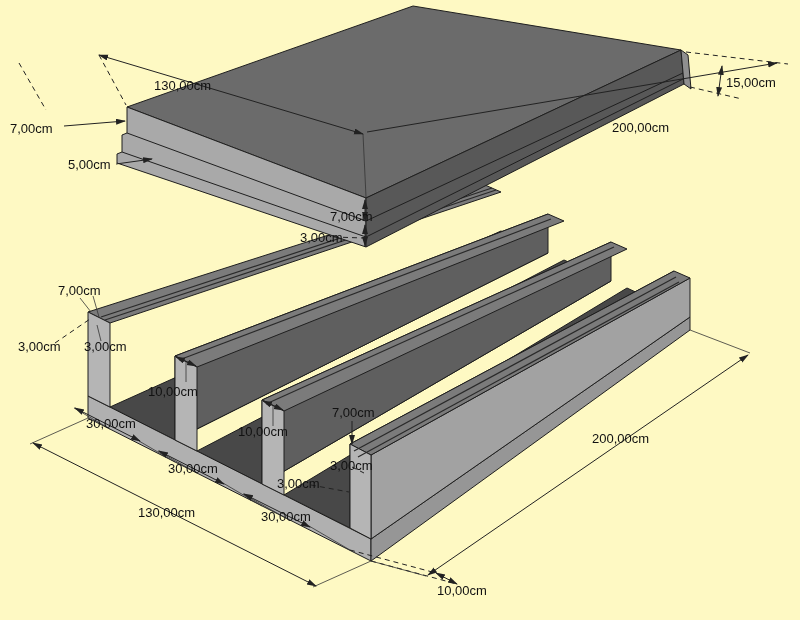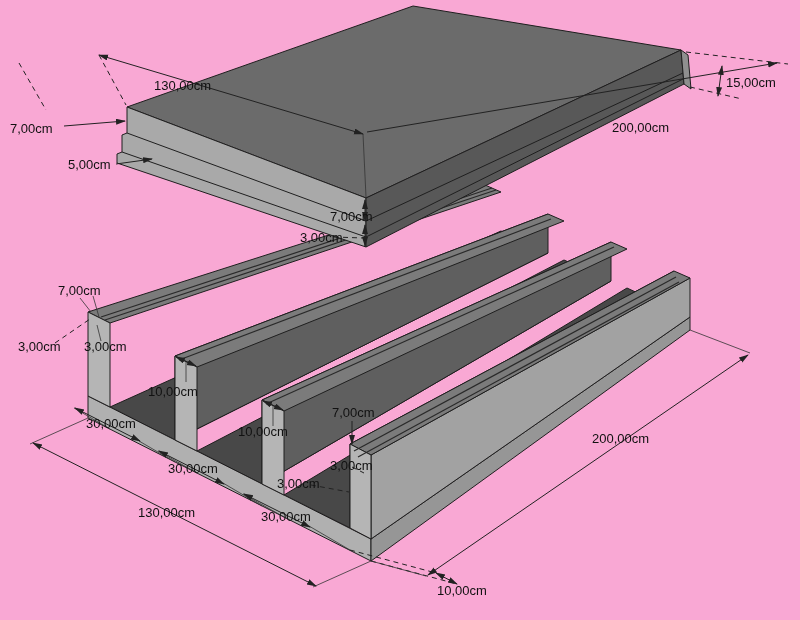--- a/index.html
+++ b/index.html
@@ -1,16 +1,16 @@
 <!DOCTYPE html>
 <html><head>
 <meta charset="utf-8">
 <style>
   html,body{margin:0;padding:0;background:#ffffff;}
-  .stage{width:800px;height:620px;position:relative;background:#f9a8d4;overflow:hidden;}
+  .stage{width:800px;height:620px;position:relative;background:#fef9c3;overflow:hidden;}
   svg{display:block;}
   polygon{stroke:#1f1f1f;stroke-width:1;stroke-linejoin:round;}
   .edge{stroke:#1f1f1f;stroke-width:1;fill:none;}
   .lip{stroke:#2a2a2a;stroke-width:1.2;fill:none;}
   .dim{stroke:#222222;stroke-width:1;fill:none;}
   .dash{stroke:#222222;stroke-width:1;fill:none;stroke-dasharray:5 4;}
   .thin{stroke:#333333;stroke-width:0.8;fill:none;}
   text{font-family:"Liberation Sans","DejaVu Sans",sans-serif;font-size:13px;fill:#111111;}
 </style>
 </head>

